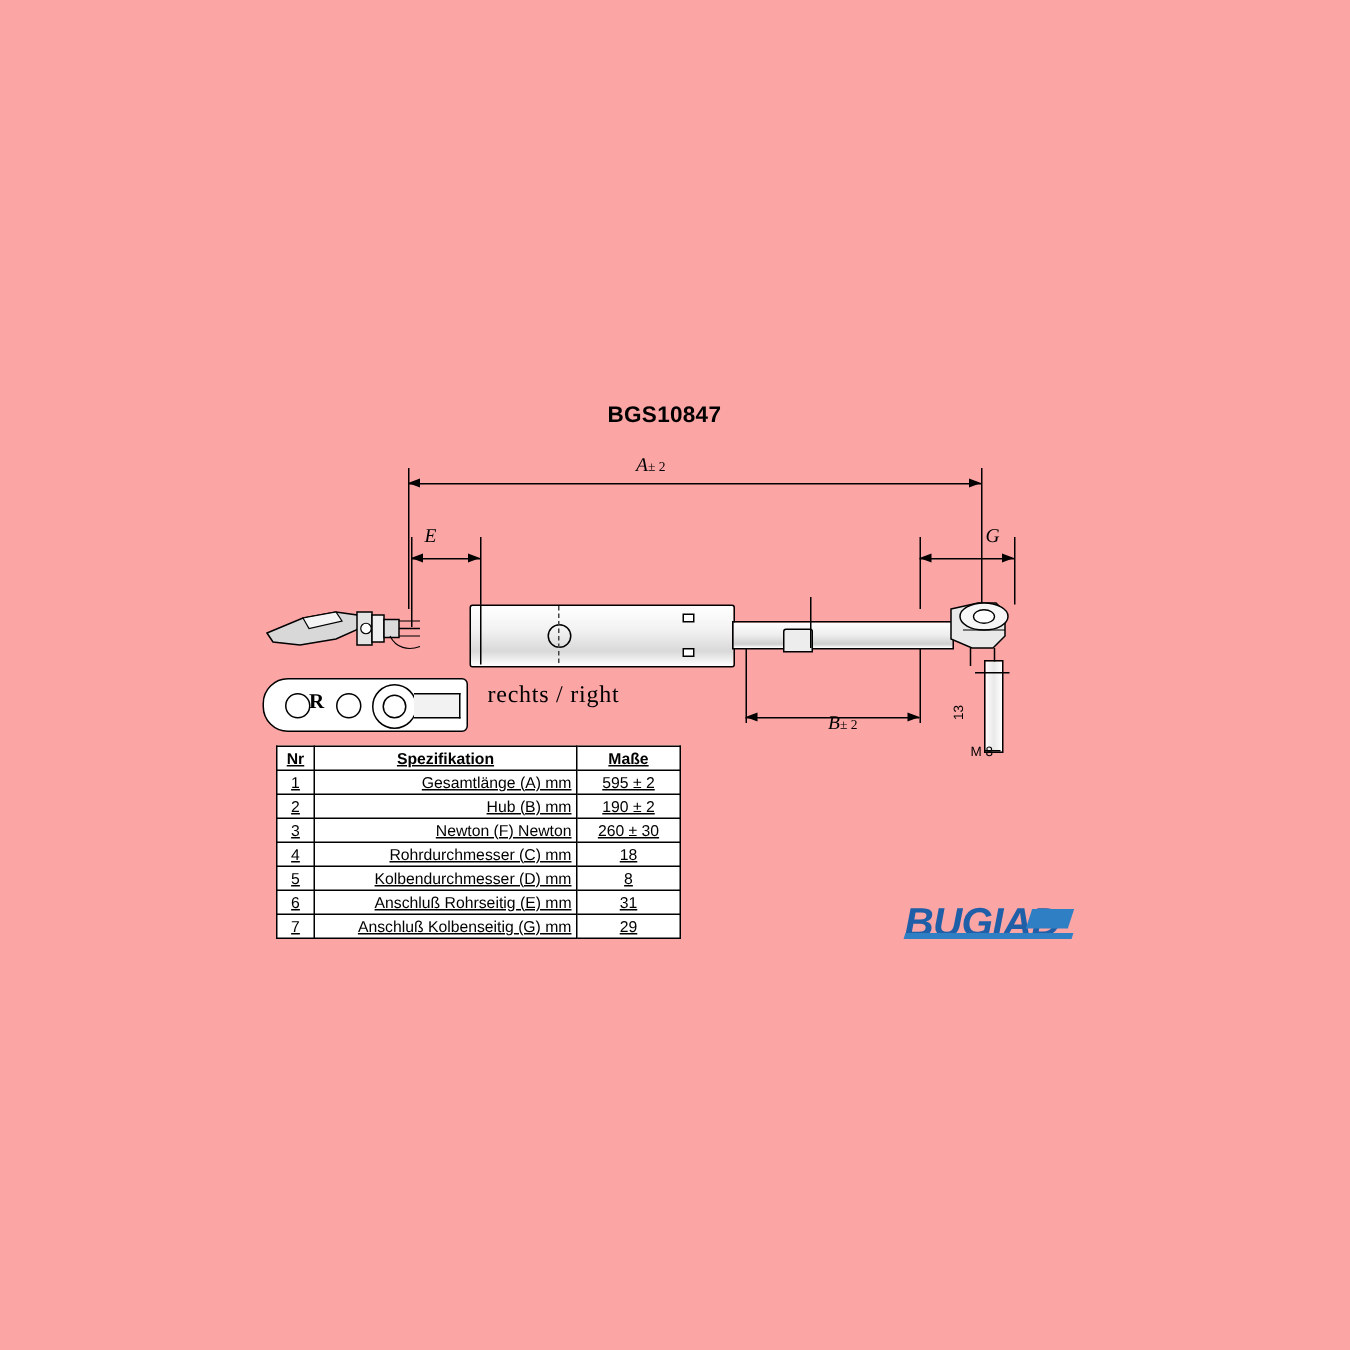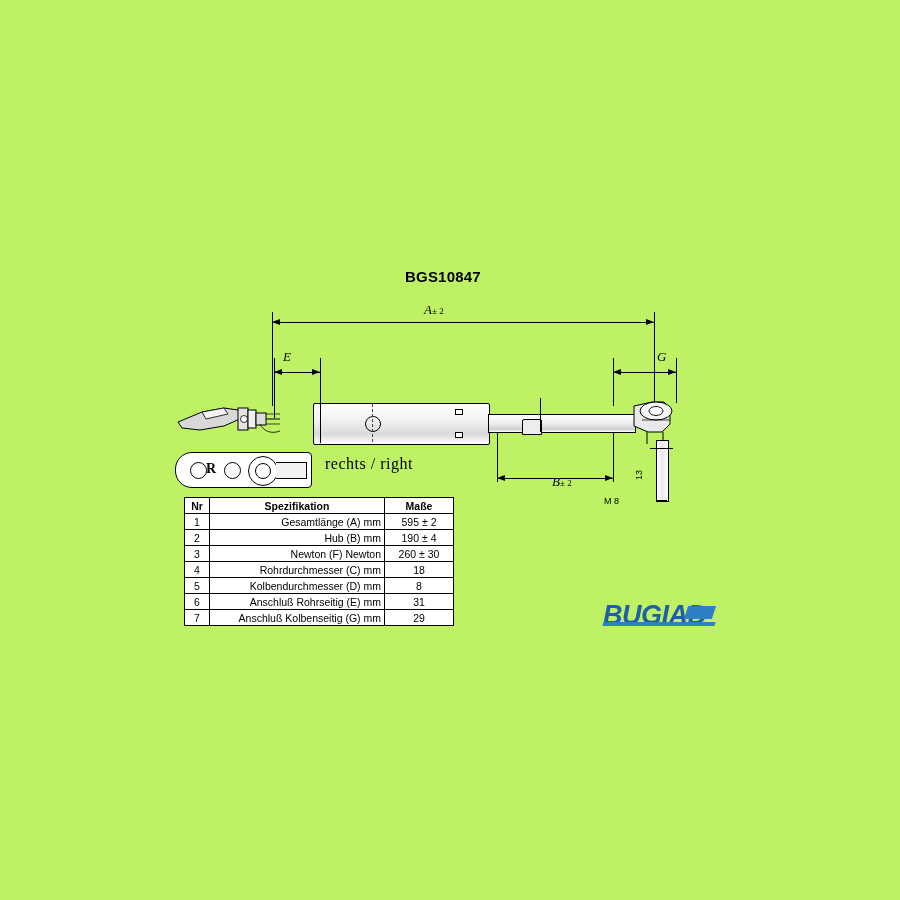--- a/index.html
+++ b/index.html
@@ -4,21 +4,21 @@
 <style>
   html, body {
     margin: 0;
     padding: 0;
     background: #ffffff;
   }
   #page {
     position: relative;
     width: 900px;
     height: 900px;
-    background: #bef264;
+    background: #fca5a5;
     font-family: "Liberation Sans", sans-serif;
     overflow: hidden;
   }
 
   
   .part-title {
     position: absolute;
     left: 405px;
     top: 268px;
     font-size: 15px;
@@ -122,20 +122,21 @@
     font-size: 10.5px;
     font-family: "Liberation Sans", sans-serif;
     color: #000;
     background: #fff;
   }
   table.spec th, table.spec td {
     border: 1px solid #000;
     padding: 1px 3px;
     line-height: 12px;
     height: 13px;
+    text-decoration: underline;
   }
   table.spec th {
     font-weight: bold;
     text-align: center;
   }
   td.col-nr  { width: 18px;  text-align: center; }
   td.col-sp  { width: 168px; text-align: right; }
   td.col-ms  { width: 62px;  text-align: center; }
 
   
@@ -245,21 +246,21 @@
     <ellipse cx="26" cy="19" rx="7" ry="4.5" fill="#fff" stroke="#000" stroke-width="0.9"></ellipse>
     <path d="M12,28 L40,28" stroke="#000" stroke-width="0.7"></path>
     <path d="M17,40 L17,52" stroke="#000" stroke-width="1"></path>
     <path d="M33,40 L33,52" stroke="#000" stroke-width="1"></path>
   </svg>
 
   <div style="position:absolute; left:656px; top:440px; width:11px; height:60px; border:1px solid #000; background:linear-gradient(to right,#fff,#e8e8e8,#fff);"></div>
   <div class="hline" style="left:656px; top:500px; width:11px;"></div>
   <div class="hline" style="left:650px; top:448px; width:23px;"></div>
   <div class="tiny rot90" style="left:634px; top:480px;">13</div>
-  <div class="tiny" style="left:604px; top:496px;">M 8</div>
+  <div class="tiny" style="left:647px; top:496px;">M 8</div>
 
   <div class="vline" style="left:497px; top:432px; height:50px;"></div>
   <div class="vline" style="left:613px; top:432px; height:50px;"></div>
   <div class="hline" style="left:497px; top:478px; width:116px;"></div>
   <div class="arrow-l" style="left:497px; top:475px;"></div>
   <div class="arrow-r" style="left:605px; top:475px;"></div>
   <div class="dim-label" style="left:533px; top:474px;margin-left:19px;">
     <span>B</span><span class="sub">± 2</span>
   </div>
 
@@ -284,21 +285,21 @@
     </thead>
     <tbody>
       <tr>
         <td class="col-nr">1</td>
         <td class="col-sp">Gesamtlänge (A) mm</td>
         <td class="col-ms">595 ± 2</td>
       </tr>
       <tr>
         <td class="col-nr">2</td>
         <td class="col-sp">Hub  (B)   mm</td>
-        <td class="col-ms">190 ± 4</td>
+        <td class="col-ms">190 ± 2</td>
       </tr>
       <tr>
         <td class="col-nr">3</td>
         <td class="col-sp">Newton (F) Newton</td>
         <td class="col-ms">260 ± 30</td>
       </tr>
       <tr>
         <td class="col-nr">4</td>
         <td class="col-sp">Rohrdurchmesser (C) mm</td>
         <td class="col-ms">18</td>

